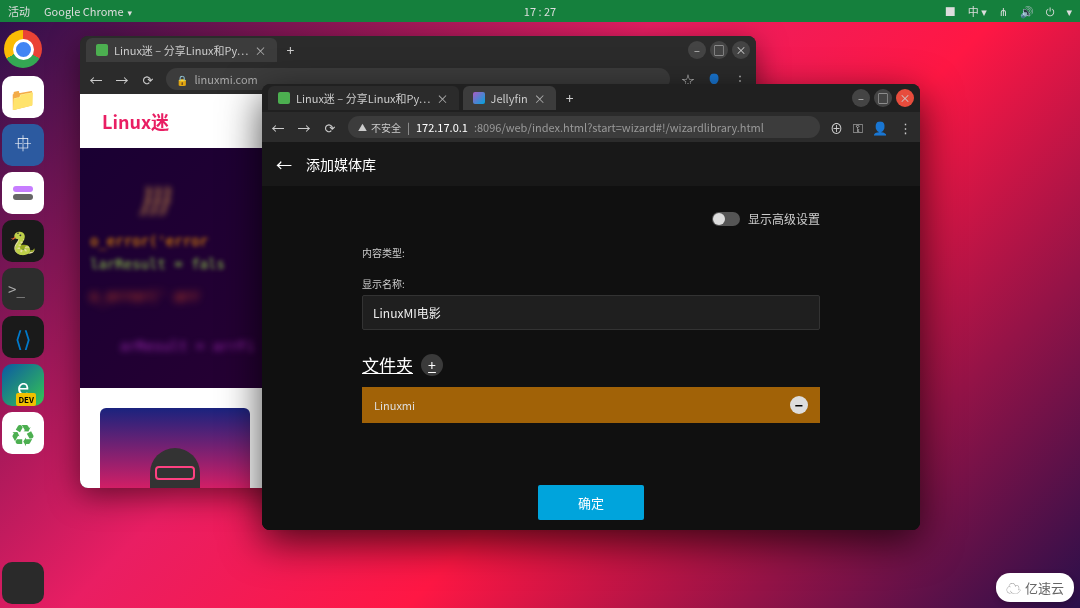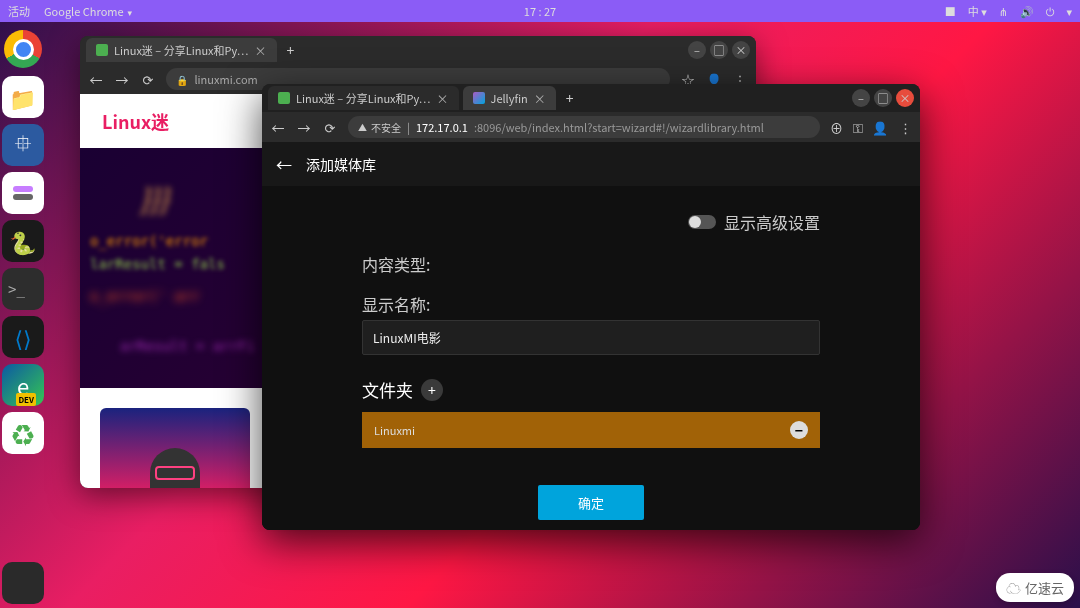--- a/index.html
+++ b/index.html
@@ -1,19 +1,19 @@
 <!DOCTYPE html>
 <html><head>
 <meta charset="utf-8">
 <style>
 * { margin: 0; padding: 0; box-sizing: border-box; font-family: "Noto Sans CJK SC", "Microsoft YaHei", sans-serif; }
 body { width: 1080px; height: 608px; overflow: hidden; position: relative; background: linear-gradient(135deg, #2a0f4a 0%, #e91e63 40%, #ff1744 60%, #2a0f4a 100%); }
 
 
-.topbar { position: absolute; top: 0; left: 0; right: 0; height: 22px; background: #8b5cf6; color: #ddd; font-size: 11px; display: flex; align-items: center; padding: 0 8px; z-index: 100; }
+.topbar { position: absolute; top: 0; left: 0; right: 0; height: 22px; background: #15803d; color: #ddd; font-size: 11px; display: flex; align-items: center; padding: 0 8px; z-index: 100; }
 .topbar .left { display: flex; gap: 14px; }
 .topbar .center { position: absolute; left: 50%; transform: translateX(-50%); }
 .topbar .right { margin-left: auto; display: flex; gap: 12px; align-items: center; }
 .topbar .drop::after { content: "▾"; margin-left: 4px; font-size: 9px; }
 
 
 .dock { position: absolute; left: 2px; top: 26px; bottom: 4px; width: 46px; display: flex; flex-direction: column; gap: 6px; z-index: 50; padding-top: 2px; }
 .dock .app { width: 42px; height: 42px; border-radius: 10px; display: flex; align-items: center; justify-content: center; font-size: 22px; color: #fff; }
 .dock .chrome { background: radial-gradient(circle at 50% 45%, #fff 0 25%, transparent 26%), conic-gradient(#ea4335 0 120deg, #34a853 120deg 240deg, #fbbc05 240deg 360deg); border-radius: 50%; width: 38px; height: 38px; margin: 2px; }
 .dock .chrome::after { content:""; width:15px; height:15px; background:#4285f4; border-radius:50%; border:3px solid #fff; position:relative; }
@@ -67,31 +67,31 @@
 .win2 .url-bar { background: #3c3c3c; }
 .warn { color: #ccc; font-size: 10px; display:flex; align-items:center; gap:4px; }
 .warn::before { content:"▲"; font-size:9px; }
 .url-host { color: #fff; }
 .url-path { color: #999; }
 .url-acts { display:flex; gap:10px; align-items:center; color:#ccc; font-size:13px; }
 .w2-body { height: calc(100% - 58px); background: #101010; color: #ccc; display:flex; flex-direction:column; }
 .page-hdr { display:flex; align-items:center; gap:14px; padding: 10px 14px; background: #181818; font-size: 14px; color:#fff; }
 .back-arrow { font-size: 16px; cursor:pointer; }
 .form-area { flex:1; overflow:auto; padding: 10px 100px 10px 100px; }
-.adv-row { display:flex; justify-content:flex-end; align-items:center; gap:8px; font-size:16px; color:#ccc; margin: 14px 0 18px; }
+.adv-row { display:flex; justify-content:flex-end; align-items:center; gap:8px; font-size:12px; color:#ccc; margin: 14px 0 18px; }
 .sm-toggle { width:28px; height:14px; background:#555; border-radius:7px; position:relative; cursor:pointer; }
 .sm-toggle::after { content:""; position:absolute; left:1px; top:1px; width:12px; height:12px; background:#ddd; border-radius:50%; }
-.lbl { font-size:16px; color:#ccc; margin-bottom:4px; }
+.lbl { font-size:10px; color:#ccc; margin-bottom:4px; }
 .sel, .txt { width:100%; background:#1f1f1f; border:1px solid #333; color:#eee; font-size:12px; padding: 8px 10px; border-radius:2px; }
 .sel { display:flex; justify-content:space-between; align-items:center; cursor:pointer; }
 .sel .chev { color:#999; font-size:10px; }
 .hint { font-size:11px; margin-top:4px; }
 .hint .h1 { color:#888; }
 .hint .lnk { color:#2196f3; cursor:pointer; }
-.sect { font-size:17px; color:#fff; margin: 22px 0 10px; display:flex; align-items:center; gap:8px; }
+.sect { font-size:17px; color:#fff; margin: 22px 0 10px; display:flex; align-items:center; gap:8px;text-decoration:underline; }
 .plus-btn { width:22px; height:22px; border-radius:50%; background:#3a3a3a; color:#fff; font-size:14px; display:flex; align-items:center; justify-content:center; cursor:pointer; }
 .folder-row { display:flex; justify-content:space-between; align-items:center; background:#a16207; padding: 9px 12px; font-size:11px; color:#ddd; margin-bottom:6px; }
 .minus-btn { width:18px; height:18px; border-radius:50%; background:#ddd; color:#000; font-size:14px; display:flex; align-items:center; justify-content:center; cursor:pointer; font-weight:bold; }
 .footer-btn { display:flex; justify-content:center; padding:10px; background:#101010; }
 .ok-btn { background:#00a4dc; color:#fff; font-size:13px; padding: 8px 40px; border:none; cursor:pointer; border-radius:2px; }
 
 
 .wm { position:absolute; right:6px; bottom:6px; background:#fff; padding:4px 10px; border-radius:14px; font-size:13px; color:#666; display:flex; align-items:center; gap:4px; z-index:200; box-shadow:0 2px 6px rgba(0,0,0,.2); }
 .wm .cloud { font-size:15px; color:#999; }
 

